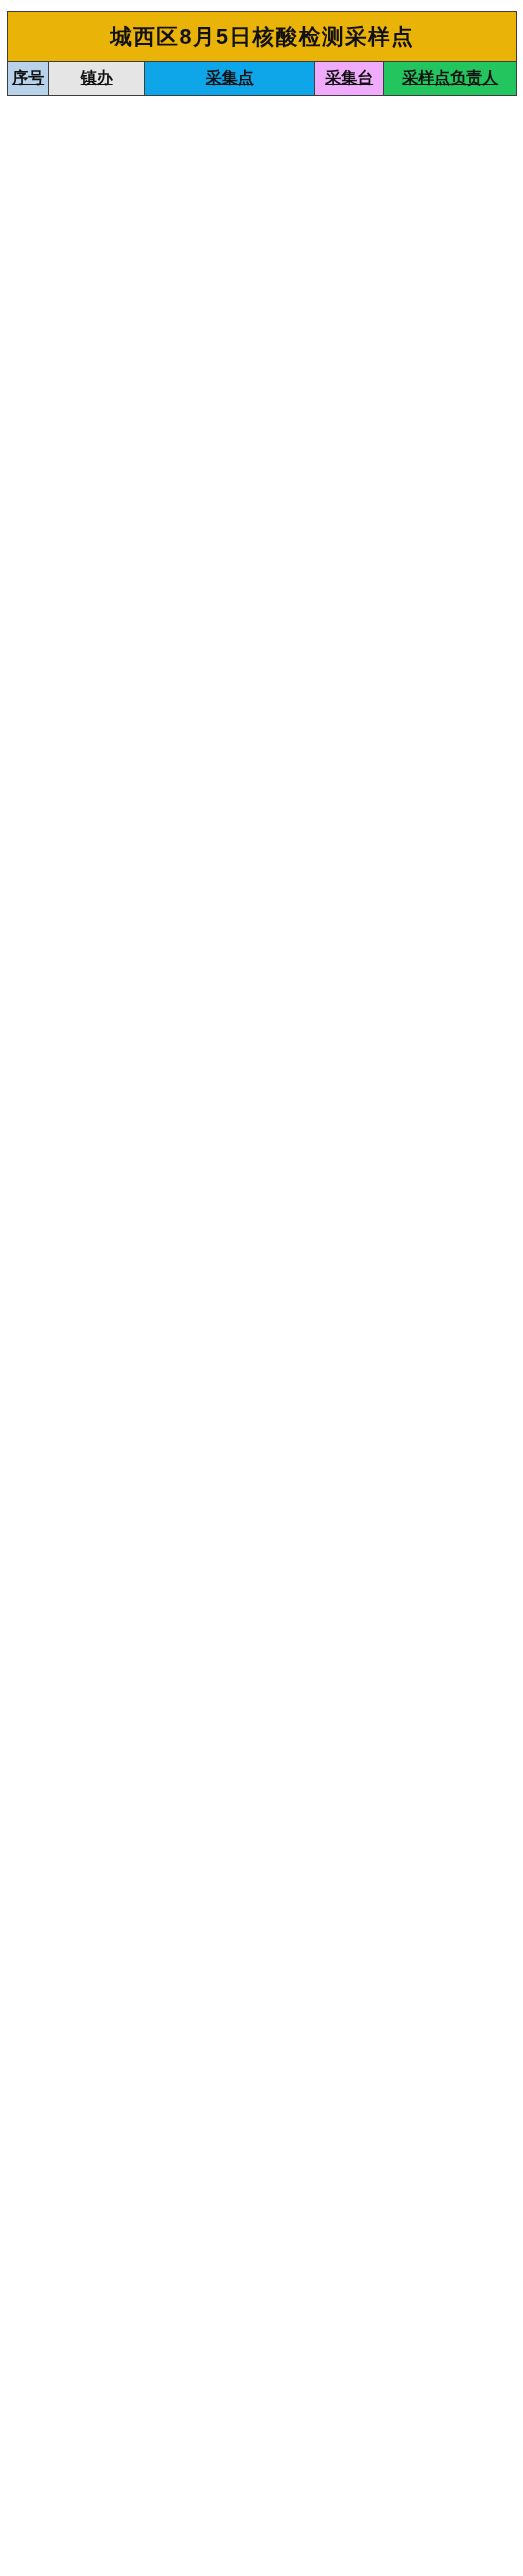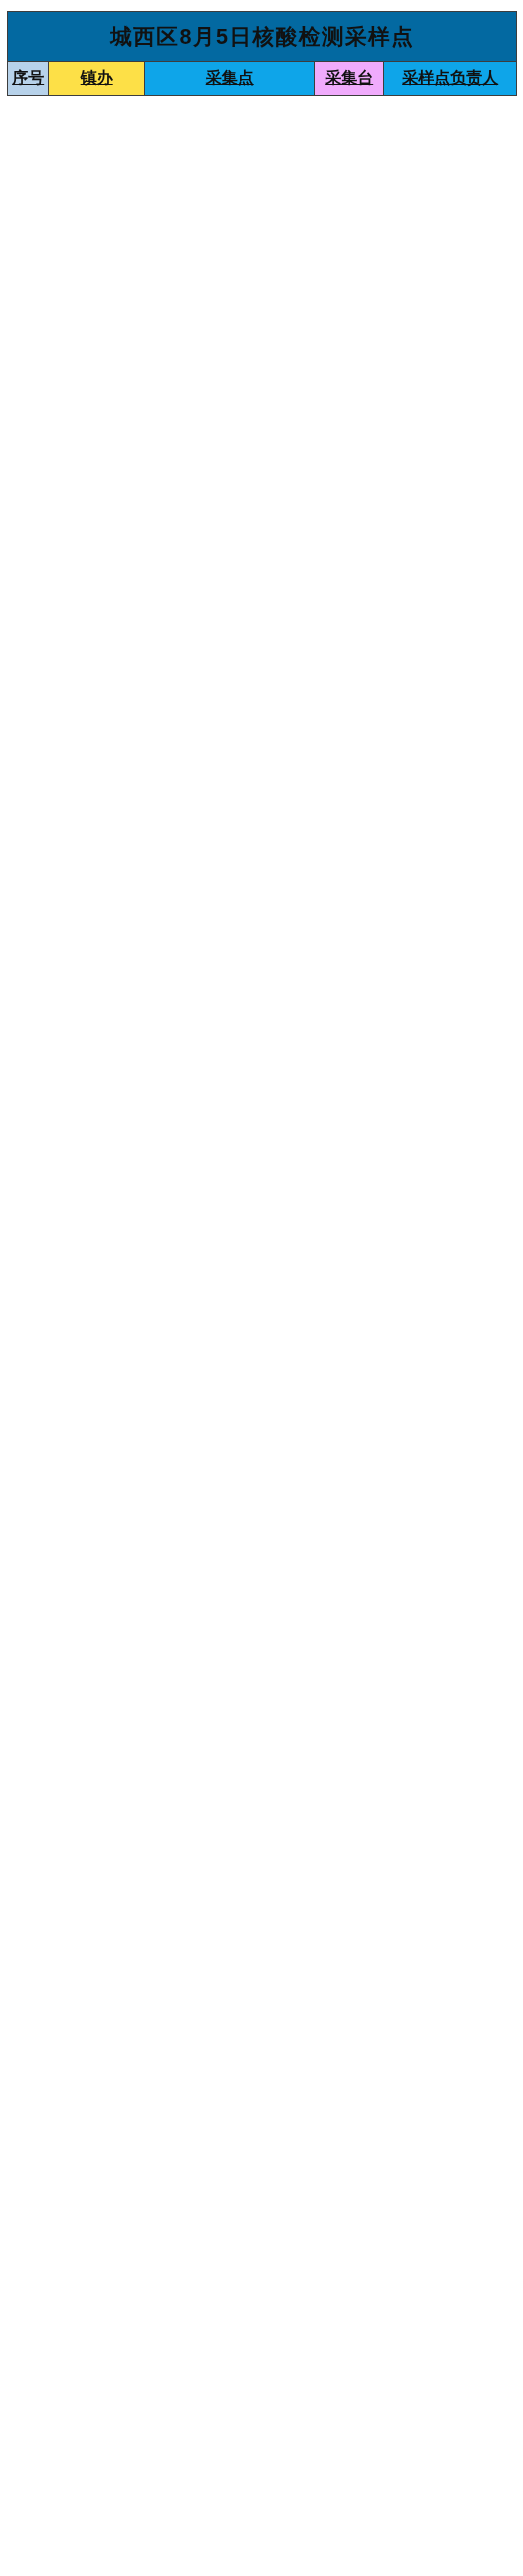--- a/index.html
+++ b/index.html
@@ -21,26 +21,26 @@
   <table class="np">
     <colgroup>
       <col style="width:41px">
       <col style="width:96px">
       <col style="width:170px">
       <col style="width:69px">
       <col style="width:133px">
     </colgroup>
     <thead>
       <tr>
-        <th class="title-cell head-bg" colspan="5" style="background-color: #0369a1; margin-top: 16px;">城西区8月5日核酸检测采样点</th>
+        <th class="title-cell head-bg" colspan="5" style="background-color: #eab308; margin-top: 16px;">城西区8月5日核酸检测采样点</th>
       </tr>
       <tr>
         <th class="head-cell head-bg" style="background-color: rgb(183, 210, 234);">序号</th>
-        <th class="head-cell head-bg" style="background-color: #fde047;">镇办</th>
+        <th class="head-cell head-bg" style="background-color: #e5e5e5;">镇办</th>
         <th class="head-cell head-bg" style="background-color: #0ea5e9;">采集点</th>
         <th class="head-cell head-bg" style="background-color: #f0abfc;">采集台</th>
-        <th class="head-cell head-bg" style="background-color: #0ea5e9;">采样点负责人</th>
+        <th class="head-cell head-bg" style="background-color: #22c55e;">采样点负责人</th>
       </tr>
     </thead>
     <tbody></tbody>
   </table>
 </div>
 
 
 </body></html>

